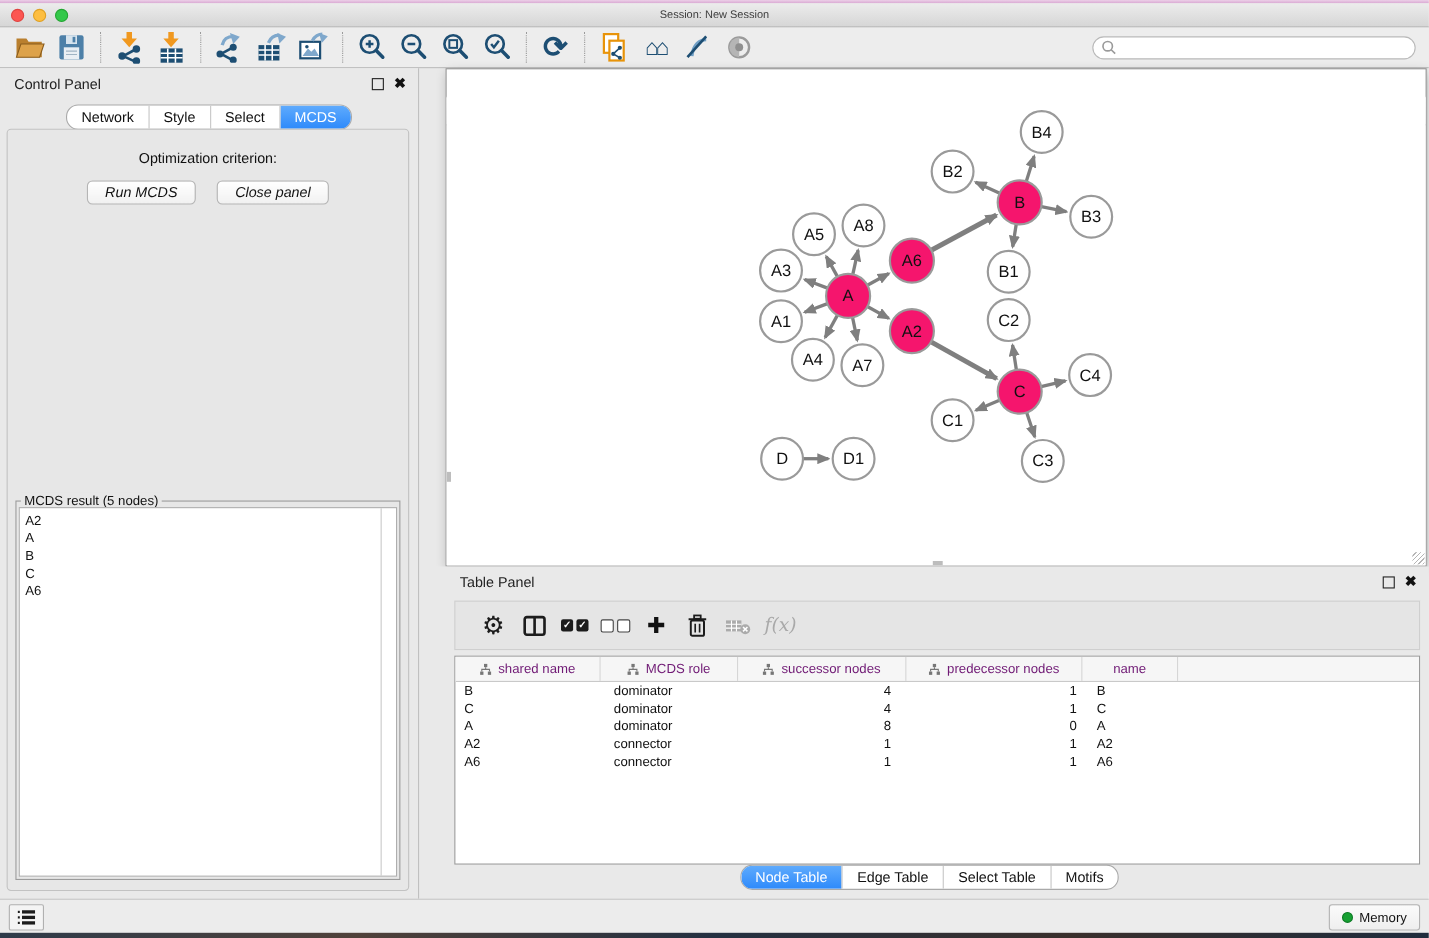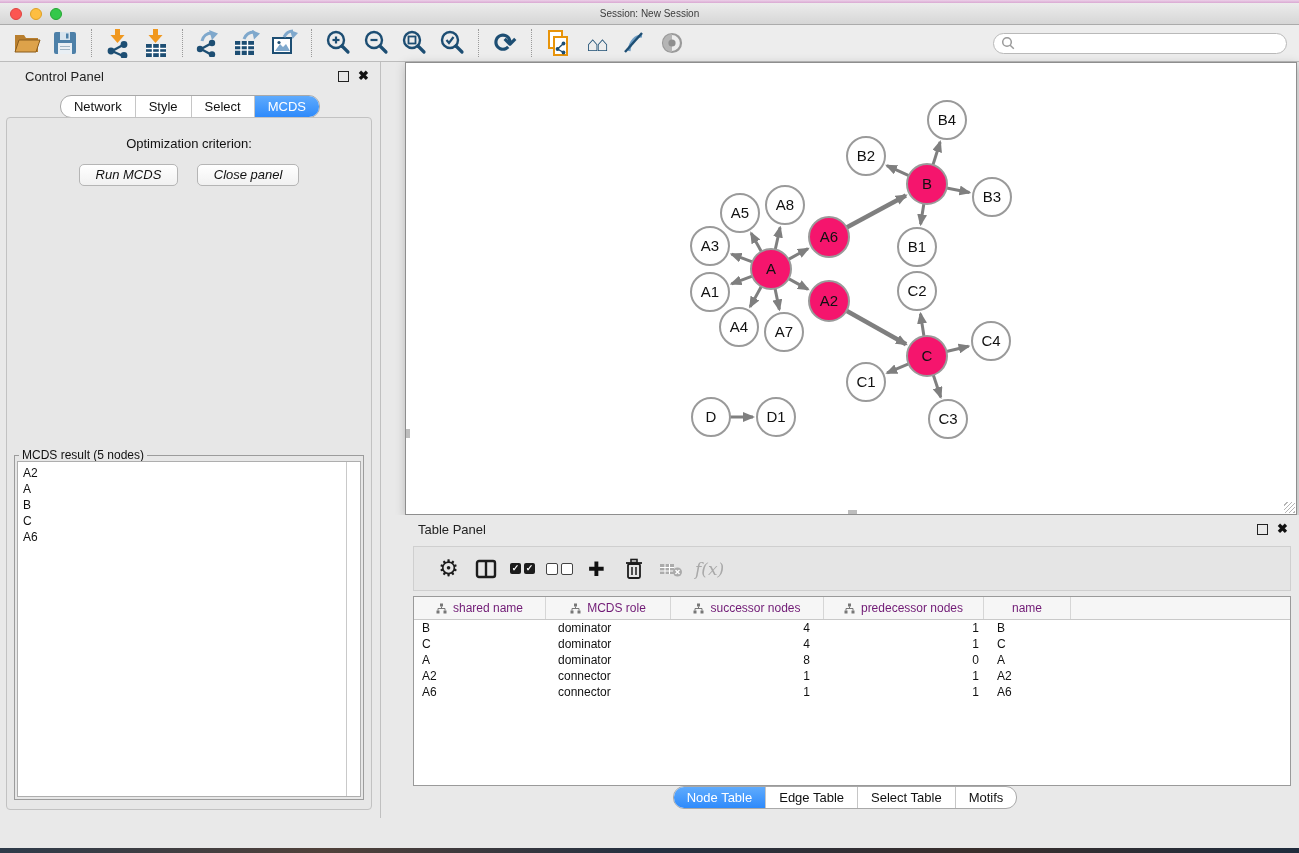--- a/index.html
+++ b/index.html
@@ -20,21 +20,21 @@
            border-bottom:1px solid #bcbcbc;display:flex;align-items:center;padding:0 8px;box-sizing:border-box;}
   .tbtn{width:38px;height:34px;display:flex;align-items:center;justify-content:center;flex:0 0 auto;}
   .tsep{width:0;height:28px;border-left:1px dotted #9a9a9a;margin:0 7px;flex:0 0 auto;}
   .glyph-refresh{font-size:27px;font-weight:bold;color:#1d4e73;line-height:1;}
   .glyph-house{font-size:21px;font-weight:bold;color:#1d4e73;letter-spacing:-3px;line-height:1;}
   .search{margin-left:auto;margin-right:4px;width:294px;height:21px;border:1px solid #b9b9b9;
           border-radius:11px;background:#fff;display:flex;align-items:center;padding:0 7px;box-sizing:border-box;}
   .search input{border:none;outline:none;flex:1;font-size:12px;background:transparent;margin-left:5px;}
   
   .control-panel{position:absolute;left:0;top:62px;width:381px;height:756px;background:#e9e9e9;
-                 border-right:1px solid #c0c0c0;box-sizing:border-box;padding-left:12px;}
+                 border-right:1px solid #c0c0c0;box-sizing:border-box;}
   .panel-header{position:relative;height:28px;}
   .panel-title{position:absolute;left:13px;top:7px;font-size:13px;color:#222;}
   .float-icon{position:absolute;right:31px;top:9px;width:9px;height:9px;border:1.5px solid #222;}
   .close-icon{position:absolute;right:11px;top:6px;font-size:13px;font-weight:bold;color:#111;}
   .seg{display:inline-flex;border:1px solid #a9a9a9;border-radius:11px;overflow:hidden;background:#fff;}
   .seg-item{padding:3px 13px;font-size:13px;color:#111;border-left:1px solid #c6c6c6;cursor:default;}
   .seg-item:first-child{border-left:none;}
   .seg-active{background:linear-gradient(#5fabfd,#2e8afb);color:#fff;}
   .cp-tabs-row{position:absolute;top:33px;left:0;right:0;text-align:center;}
   .cp-body{position:absolute;left:6px;right:8px;top:55px;bottom:8px;
@@ -575,15 +575,33 @@
     <div class="tp-tabs-row">
       <span class="seg" id="tp-tabs">
           <span class="seg-item seg-active">Node Table</span>
           <span class="seg-item">Edge Table</span>
           <span class="seg-item">Select Table</span>
           <span class="seg-item">Motifs</span>
         </span>
     </div>
   </div>
 
+  <div class="statusbar">
+    <div class="sb-left-btn">
+      <svg width="16" height="14" viewBox="0 0 16 14">
+        <g fill="#1c1c1c">
+          <rect x="0" y="1" width="2" height="2"></rect>
+            <rect x="4" y="0.5" width="12" height="3"></rect>
+          <rect x="0" y="6" width="2" height="2"></rect>
+            <rect x="4" y="5.5" width="12" height="3"></rect>
+          <rect x="0" y="11" width="2" height="2"></rect>
+            <rect x="4" y="10.5" width="12" height="3"></rect>
+        </g>
+      </svg>
+    </div>
+    <div class="memory-btn">
+      <span class="memory-dot"></span>
+      <span>Memory</span>
+    </div>
+  </div>
   <div class="wallpaper"></div>
 
 </div>
 
 </body></html>

